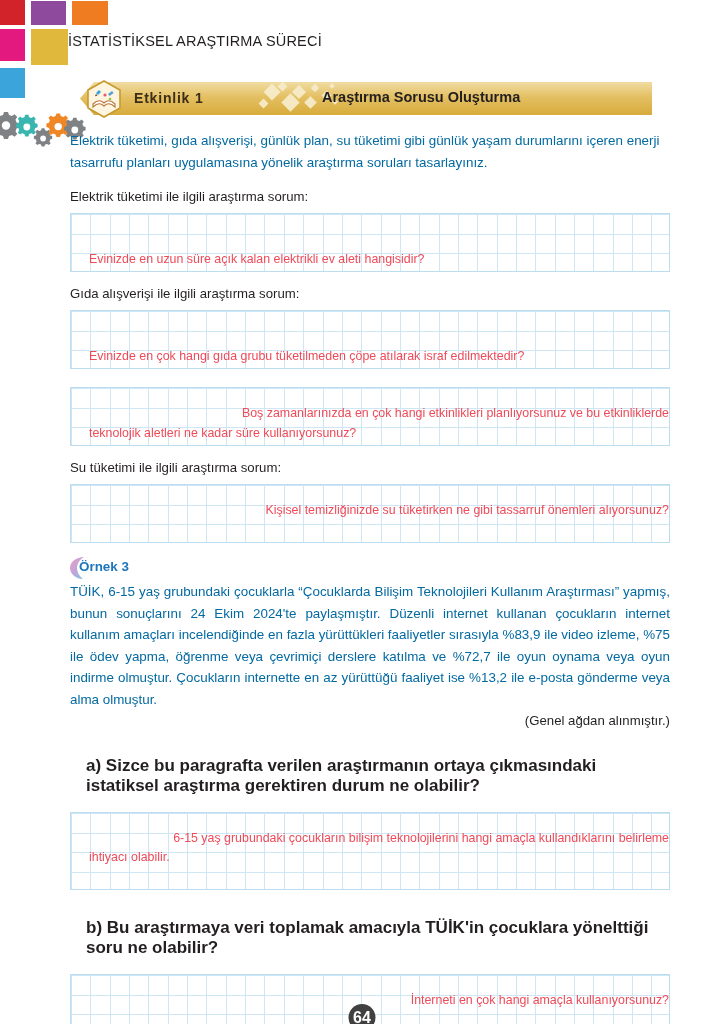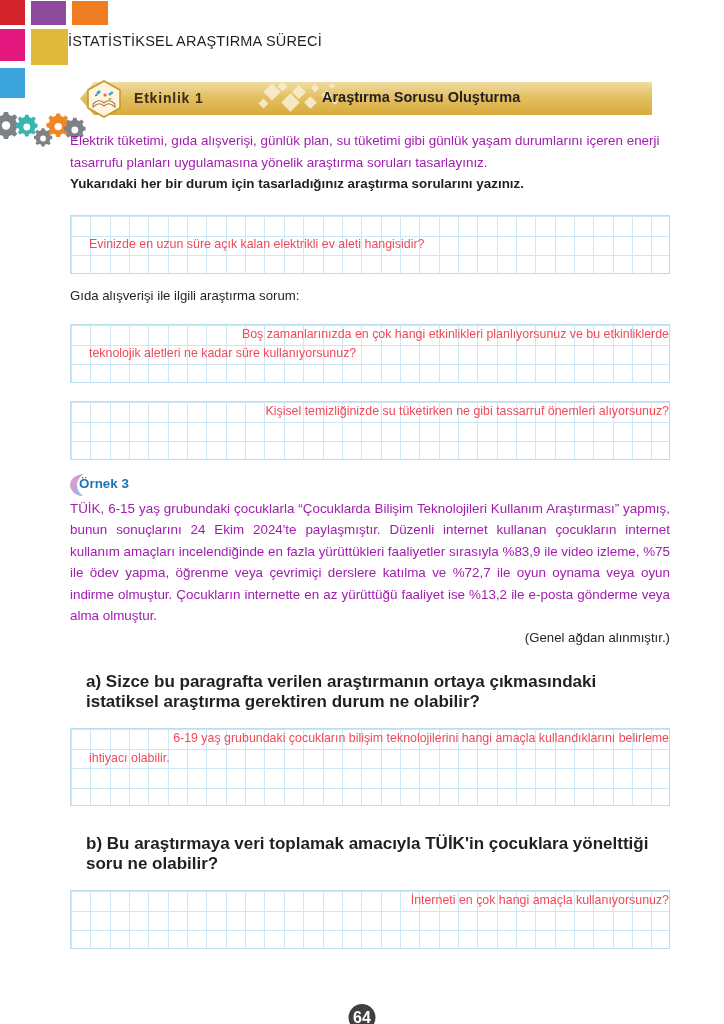--- a/index.html
+++ b/index.html
@@ -94,21 +94,21 @@
     position: absolute;
     left: 70px;
     top: 130px;
     width: 600px;
   }
 
   p.body-text {
     margin: 0;
     font-size: 13.4px;
     line-height: 21.5px;
-    color: #a21caf;
+    color: #0369a1;
     text-align: left;
   }
   p.body-text.justify { text-align: justify; }
   .bold-line {
     margin: 0;
     font-size: 13.4px;
     line-height: 21.5px;
     font-weight: bold;
     color: #231f20;
   }
@@ -129,21 +129,21 @@
       repeating-linear-gradient(to bottom, #cfe6f5 0 1px, transparent 1px 19.6px);
     background-color: #ffffff;
     box-sizing: border-box;
   }
   .grid-box.h3 { height: 59px; }
   .grid-box.h4 { height: 78px; }
   .answer-layer {
     position: absolute;
     left: 0; top: 0; right: 0; bottom: 0;
     padding-left: 18px;
-    padding-top: 0px;
+    padding-top: 16px;
     box-sizing: border-box;
   }
   .answer-line {
     font-size: 12.4px;
     color: #ef4a58;
     white-space: nowrap;
     height: 19.6px;
     line-height: 19.6px;
   }
   .answer-line.row0 { margin-top: 0px; text-align: right; }
@@ -281,45 +281,51 @@
       <circle cx="26" cy="19" r="1.3" fill="#8dc63f"></circle>
     </svg>
   </div>
   <div class="banner-label">Etkinlik 1</div>
   <div class="banner-title">Araştırma Sorusu Oluşturma</div>
 </div>
 
 <div class="content">
 
   <p class="body-text">Elektrik tüketimi, gıda alışverişi, günlük plan, su tüketimi gibi günlük yaşam durumlarını içeren enerji tasarrufu planları uygulamasına yönelik araştırma soruları tasarlayınız.</p>
-  <p class="bold-line">Yukarıdaki her bir durum için tasarladığınız araştırma sorularını yazınız.</p>
 
   <div class="spacer-14"></div>
 
+  <p class="prompt-label">Elektrik tüketimi ile ilgili araştırma sorum:</p>
   <div class="grid-box h3">
     <div class="answer-layer">
       <div class="answer-line row1">Evinizde en uzun süre açık kalan elektrikli ev aleti hangisidir?</div>
     </div>
   </div>
 
   <div class="spacer-12"></div>
 
   <p class="prompt-label">Gıda alışverişi ile ilgili araştırma sorum:</p>
+  <div class="grid-box h3">
+    <div class="answer-layer">
+      <div class="answer-line row1">Evinizde en çok hangi gıda grubu tüketilmeden çöpe atılarak israf edilmektedir?</div>
+    </div>
+  </div>
 
   <div class="spacer-12"></div>
 
   <div class="grid-box h3">
     <div class="answer-layer">
       <div class="answer-line row0">Boş zamanlarınızda en çok hangi etkinlikleri planlıyorsunuz ve bu etkinliklerde</div>
       <div class="answer-line">teknolojik aletleri ne kadar süre kullanıyorsunuz?</div>
     </div>
   </div>
 
   <div class="spacer-12"></div>
 
+  <p class="prompt-label">Su tüketimi ile ilgili araştırma sorum:</p>
   <div class="grid-box h3">
     <div class="answer-layer">
       <div class="answer-line row0">Kişisel temizliğinizde su tüketirken ne gibi tassarruf önemleri alıyorsunuz?</div>
     </div>
   </div>
 
   <div class="spacer-14"></div>
 
 
   <div class="ornek-wrap">
@@ -339,21 +345,21 @@
   </div>
 
   <p class="body-text justify">TÜİK, 6-15 yaş grubundaki çocuklarla “Çocuklarda Bilişim Teknolojileri Kullanım Araştırması” yapmış, bunun sonuçlarını 24 Ekim 2024'te paylaşmıştır. Düzenli internet kullanan çocukların internet kullanım amaçları incelendiğinde en fazla yürüttükleri faaliyetler sırasıyla %83,9 ile video izleme, %75 ile ödev yapma, öğrenme veya çevrimiçi derslere katılma ve %72,7 ile oyun oynama veya oyun indirme olmuştur. Çocukların internette en az yürüttüğü faaliyet ise %13,2 ile e-posta gönderme veya alma olmuştur.</p>
   <p class="source-note">(Genel ağdan alınmıştır.)</p>
 
   <div class="spacer-8"></div>
 
   <p class="q-bold">a) Sizce bu paragrafta verilen araştırmanın ortaya çıkmasındaki istatiksel araştırma gerektiren durum ne olabilir?</p>
   <div class="grid-box h4">
     <div class="answer-layer">
-      <div class="answer-line row0">6-19 yaş grubundaki çocukların bilişim teknolojilerini hangi amaçla kullandıklarını belirleme</div>
+      <div class="answer-line row0">6-15 yaş grubundaki çocukların bilişim teknolojilerini hangi amaçla kullandıklarını belirleme</div>
       <div class="answer-line">ihtiyacı olabilir.</div>
     </div>
   </div>
 
   <div class="spacer-12"></div>
 
   <p class="q-bold">b) Bu araştırmaya veri toplamak amacıyla TÜİK'in çocuklara yönelttiği soru ne olabilir?</p>
   <div class="grid-box h3">
     <div class="answer-layer">
       <div class="answer-line row0">İnterneti en çok hangi amaçla kullanıyorsunuz?</div>

